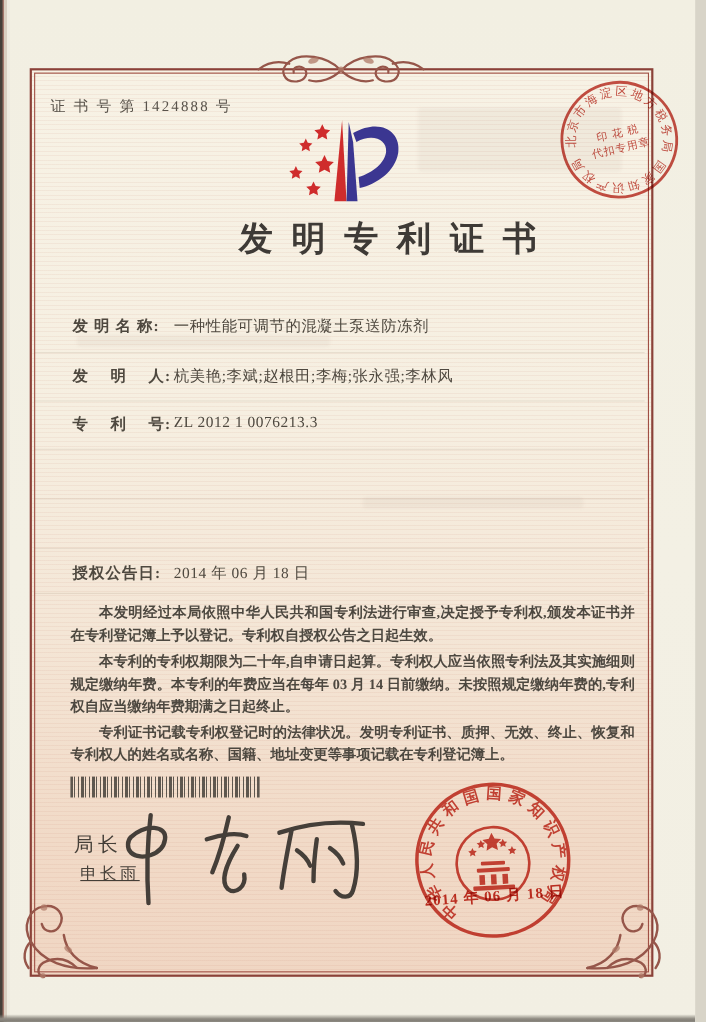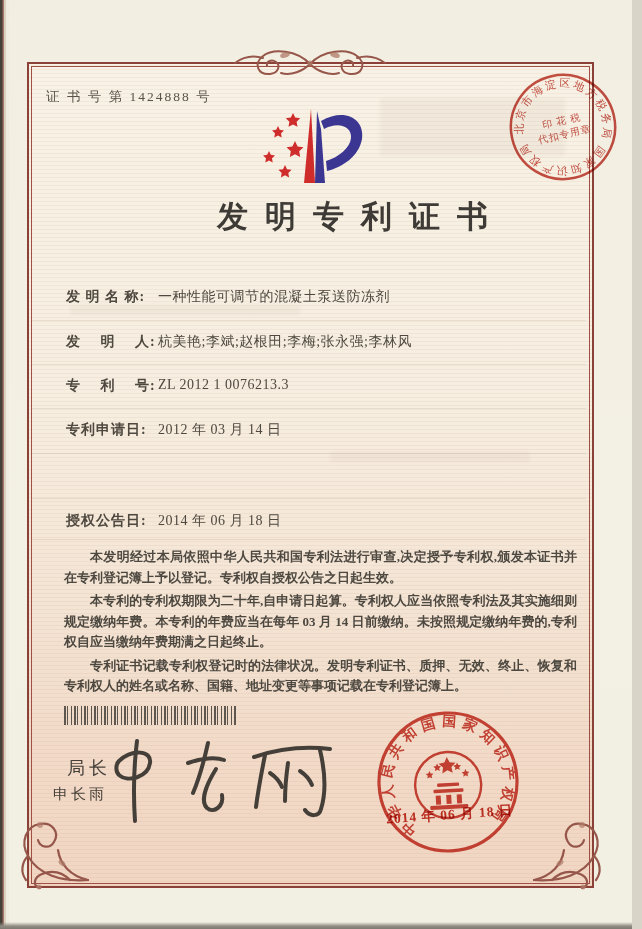--- a/index.html
+++ b/index.html
@@ -39,21 +39,21 @@
   .s1{top:320px}.s2{top:364px}.s3{top:408px}.s4{top:453px}.s5{top:498px}.s6{top:539px}
   
   .body-text{position:absolute;left:64px;top:547px;width:513px;
     font-size:13px;line-height:20.5px;color:#4d4840;text-align:justify;font-weight:bold;}
   .body-text p{margin:0 0 3px 0;text-indent:2em;}
   
   .barcode{position:absolute;left:64px;top:706px;width:172px;height:19px;opacity:.82;
     background:repeating-linear-gradient(90deg,#3e3a34 0 2px,transparent 2px 3px,#3e3a34 3px 4px,transparent 4px 7px,#3e3a34 7px 8px,transparent 8px 10px);}
   
   .director-label{position:absolute;left:67px;top:756px;font-size:18px;color:#453f38;letter-spacing:4px;}
-  .director-name{position:absolute;left:53px;top:785px;font-size:15px;color:#453f38;letter-spacing:3px;}
+  .director-name{position:absolute;left:73px;top:785px;font-size:15px;color:#453f38;letter-spacing:3px;text-decoration:underline;}
   .signature{position:absolute;left:104px;top:733px;width:238px;height:92px;}
   
   .tax-stamp{position:absolute;left:504px;top:68px;width:118px;height:118px;transform:rotate(-13deg);
     mix-blend-mode:multiply;opacity:.88;}
   .main-seal{position:absolute;left:373px;top:707px;width:150px;height:150px;transform:rotate(-3deg);
     mix-blend-mode:multiply;opacity:.9;}
   .seal-date{position:absolute;left:386px;top:806px;font-size:13.5px;font-weight:600;color:#c63529;
     letter-spacing:1px;transform:rotate(-4deg);mix-blend-mode:multiply;}
   
   .footer{position:absolute;left:27px;top:848px;width:563px;text-align:center;
@@ -154,24 +154,20 @@
     <span class="lbl">发 明 名 称:</span>
     <span class="val">一种性能可调节的混凝土泵送防冻剂</span>
   </div>
   <div class="field-row r2">
     <span class="lbl">发　 明　 人:</span>
     <span class="val">杭美艳;李斌;赵根田;李梅;张永强;李林风</span>
   </div>
   <div class="field-row r3">
     <span class="lbl">专　 利　 号:</span>
     <span class="val">ZL 2012 1 0076213.3</span>
-  </div>
-  <div class="field-row r4">
-    <span class="lbl">专利申请日:</span>
-    <span class="val">2012 年 03 月 14 日</span>
   </div>
   <div class="field-row r6">
     <span class="lbl">授权公告日:</span>
     <span class="val">2014 年 06 月 18 日</span>
   </div>
 
   <div class="sep s1"></div>
   <div class="sep s2"></div>
   <div class="sep s3"></div>
   <div class="sep s4"></div>

